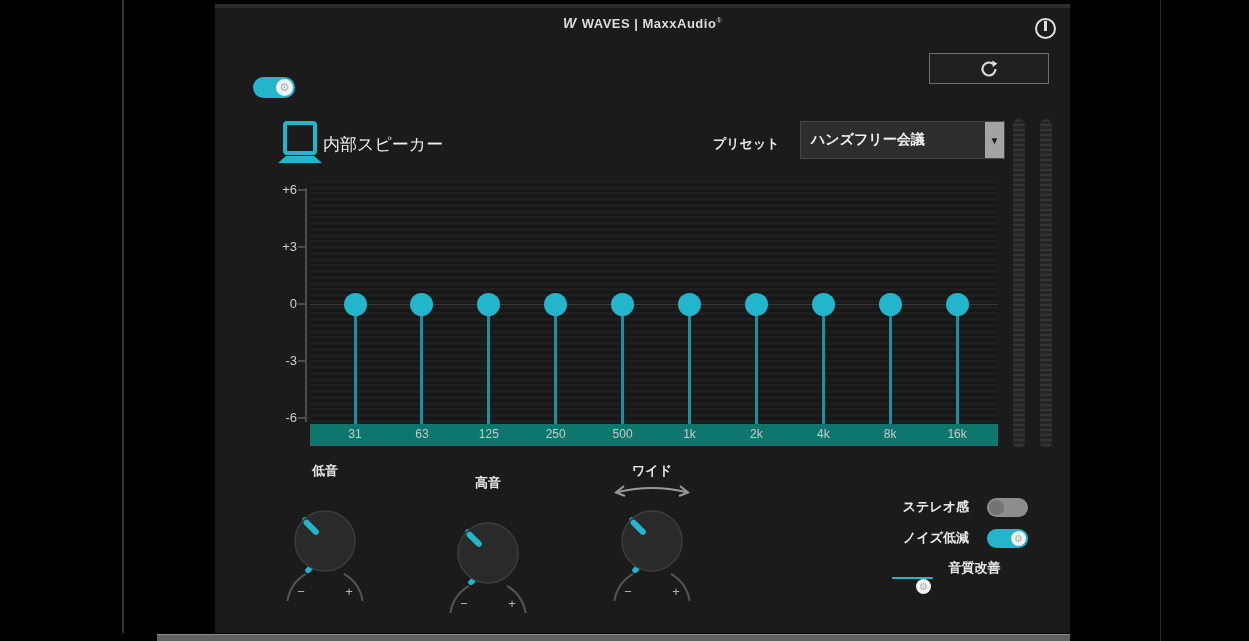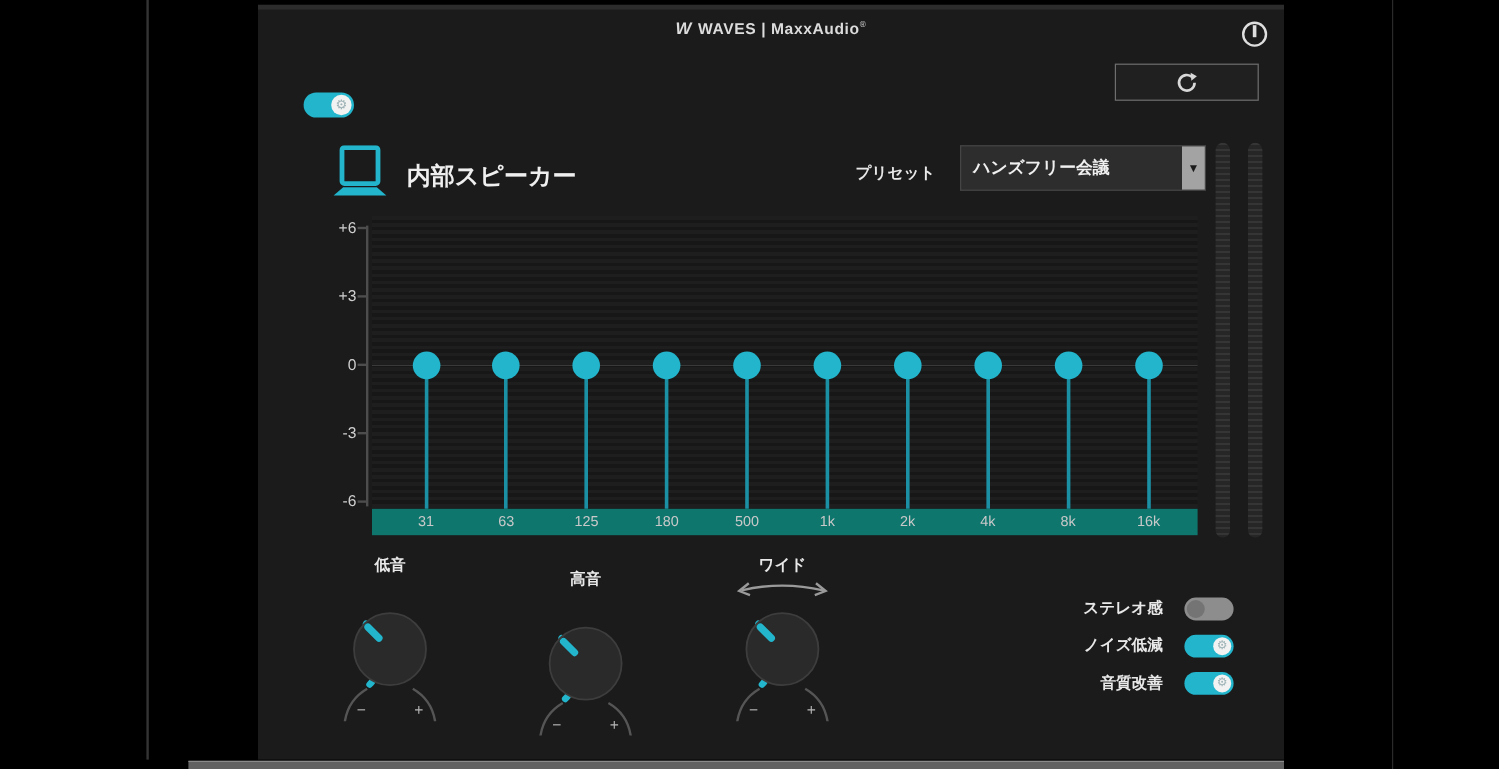--- a/index.html
+++ b/index.html
@@ -22,21 +22,21 @@
   .toggle{position:absolute;border-radius:11px;cursor:pointer;}
   .toggle .tknob{position:absolute;top:2px;border-radius:50%;display:flex;align-items:center;justify-content:center;}
   .toggle.on{background:var(--accent);}
   .toggle.on .tknob{right:2px;background:#f2f2f2;color:#9fb3b6;}
   .toggle.off{background:#8d8d8d;}
   .toggle.off .tknob{left:2px;background:#747474;color:#8d8d8d;}
   .master-toggle{left:38px;top:69px;width:42px;height:21px;}
   .master-toggle .tknob{width:17px;height:17px;font-size:11px;}
   
   .laptop{position:absolute;left:62px;top:113px;}
-  .device-label{position:absolute;left:124px;top:125px;font-size:20px;font-weight:bold;color:#efefef;}
+  .device-label{position:absolute;left:108px;top:125px;font-size:17px;font-weight:normal;color:#efefef;}
   
   .preset-label{position:absolute;left:498px;top:127px;width:80px;text-align:left;font-size:13px;font-weight:bold;color:#e8e8e8;}
   .preset-dd{position:absolute;left:585px;top:113px;width:205px;height:38px;background:#2d2d2d;border:1px solid #454545;display:flex;align-items:center;cursor:pointer;}
   .dd-value{flex:1;padding-left:10px;font-size:14px;font-weight:bold;color:#f0f0f0;white-space:nowrap;overflow:hidden;}
   .dd-arrow{width:19px;height:100%;background:#a3a3a3;color:#1b1b1b;display:flex;align-items:center;justify-content:center;font-size:10px;}
   
   .meter{position:absolute;top:111px;width:12px;height:329px;border-radius:6px;background:repeating-linear-gradient(180deg,#353535 0 2px,#262626 2px 5px);}
   .meter.m1{left:798px;}
   .meter.m2{left:825px;}
   
@@ -127,21 +127,21 @@
           <div class="dot" title="4k" style="left:501.80000000000007px;top:112.5px;"></div>
           <div class="stem" style="left:578.7px;top:124px;height:120px;"></div>
           <div class="dot" title="8k" style="left:568.7px;top:112.5px;"></div>
           <div class="stem" style="left:645.6px;top:124px;height:120px;"></div>
           <div class="dot" title="16k" style="left:635.6px;top:112.5px;"></div>
         </div>
       <div class="freqrow" id="freqrow">
           <div class="freq-label" style="left:45px;">31</div>
           <div class="freq-label" style="left:111.9px;">63</div>
           <div class="freq-label" style="left:178.8px;">125</div>
-          <div class="freq-label" style="left:245.70000000000002px;">180</div>
+          <div class="freq-label" style="left:245.70000000000002px;">250</div>
           <div class="freq-label" style="left:312.6px;">500</div>
           <div class="freq-label" style="left:379.5px;">1k</div>
           <div class="freq-label" style="left:446.40000000000003px;">2k</div>
           <div class="freq-label" style="left:513.3000000000001px;">4k</div>
           <div class="freq-label" style="left:580.2px;">8k</div>
           <div class="freq-label" style="left:647.1px;">16k</div>
         </div>
     </div>
 
     <div id="knobs">
@@ -188,21 +188,21 @@
           <div class="toggle off">
             <span class="tknob"></span>
           </div>
         </div>
         <div class="enh-row" style="top:520px;">
           <div class="enh-label">ノイズ低減</div>
           <div class="toggle on">
             <span class="tknob">⚙</span>
           </div>
         </div>
-        <div class="enh-row" style="top:551px;">
+        <div class="enh-row" style="top:551px;flex-direction:column;">
           <div class="enh-label">音質改善</div>
           <div class="toggle on">
             <span class="tknob">⚙</span>
           </div>
         </div>
       </div>
   <div id="yaxis">
         <div class="yaxis-label" style="left:42px;top:174px;">+6</div>
         <div class="axis-tick" style="top:181px;"></div>
         <div class="yaxis-label" style="left:42px;top:231px;">+3</div>

